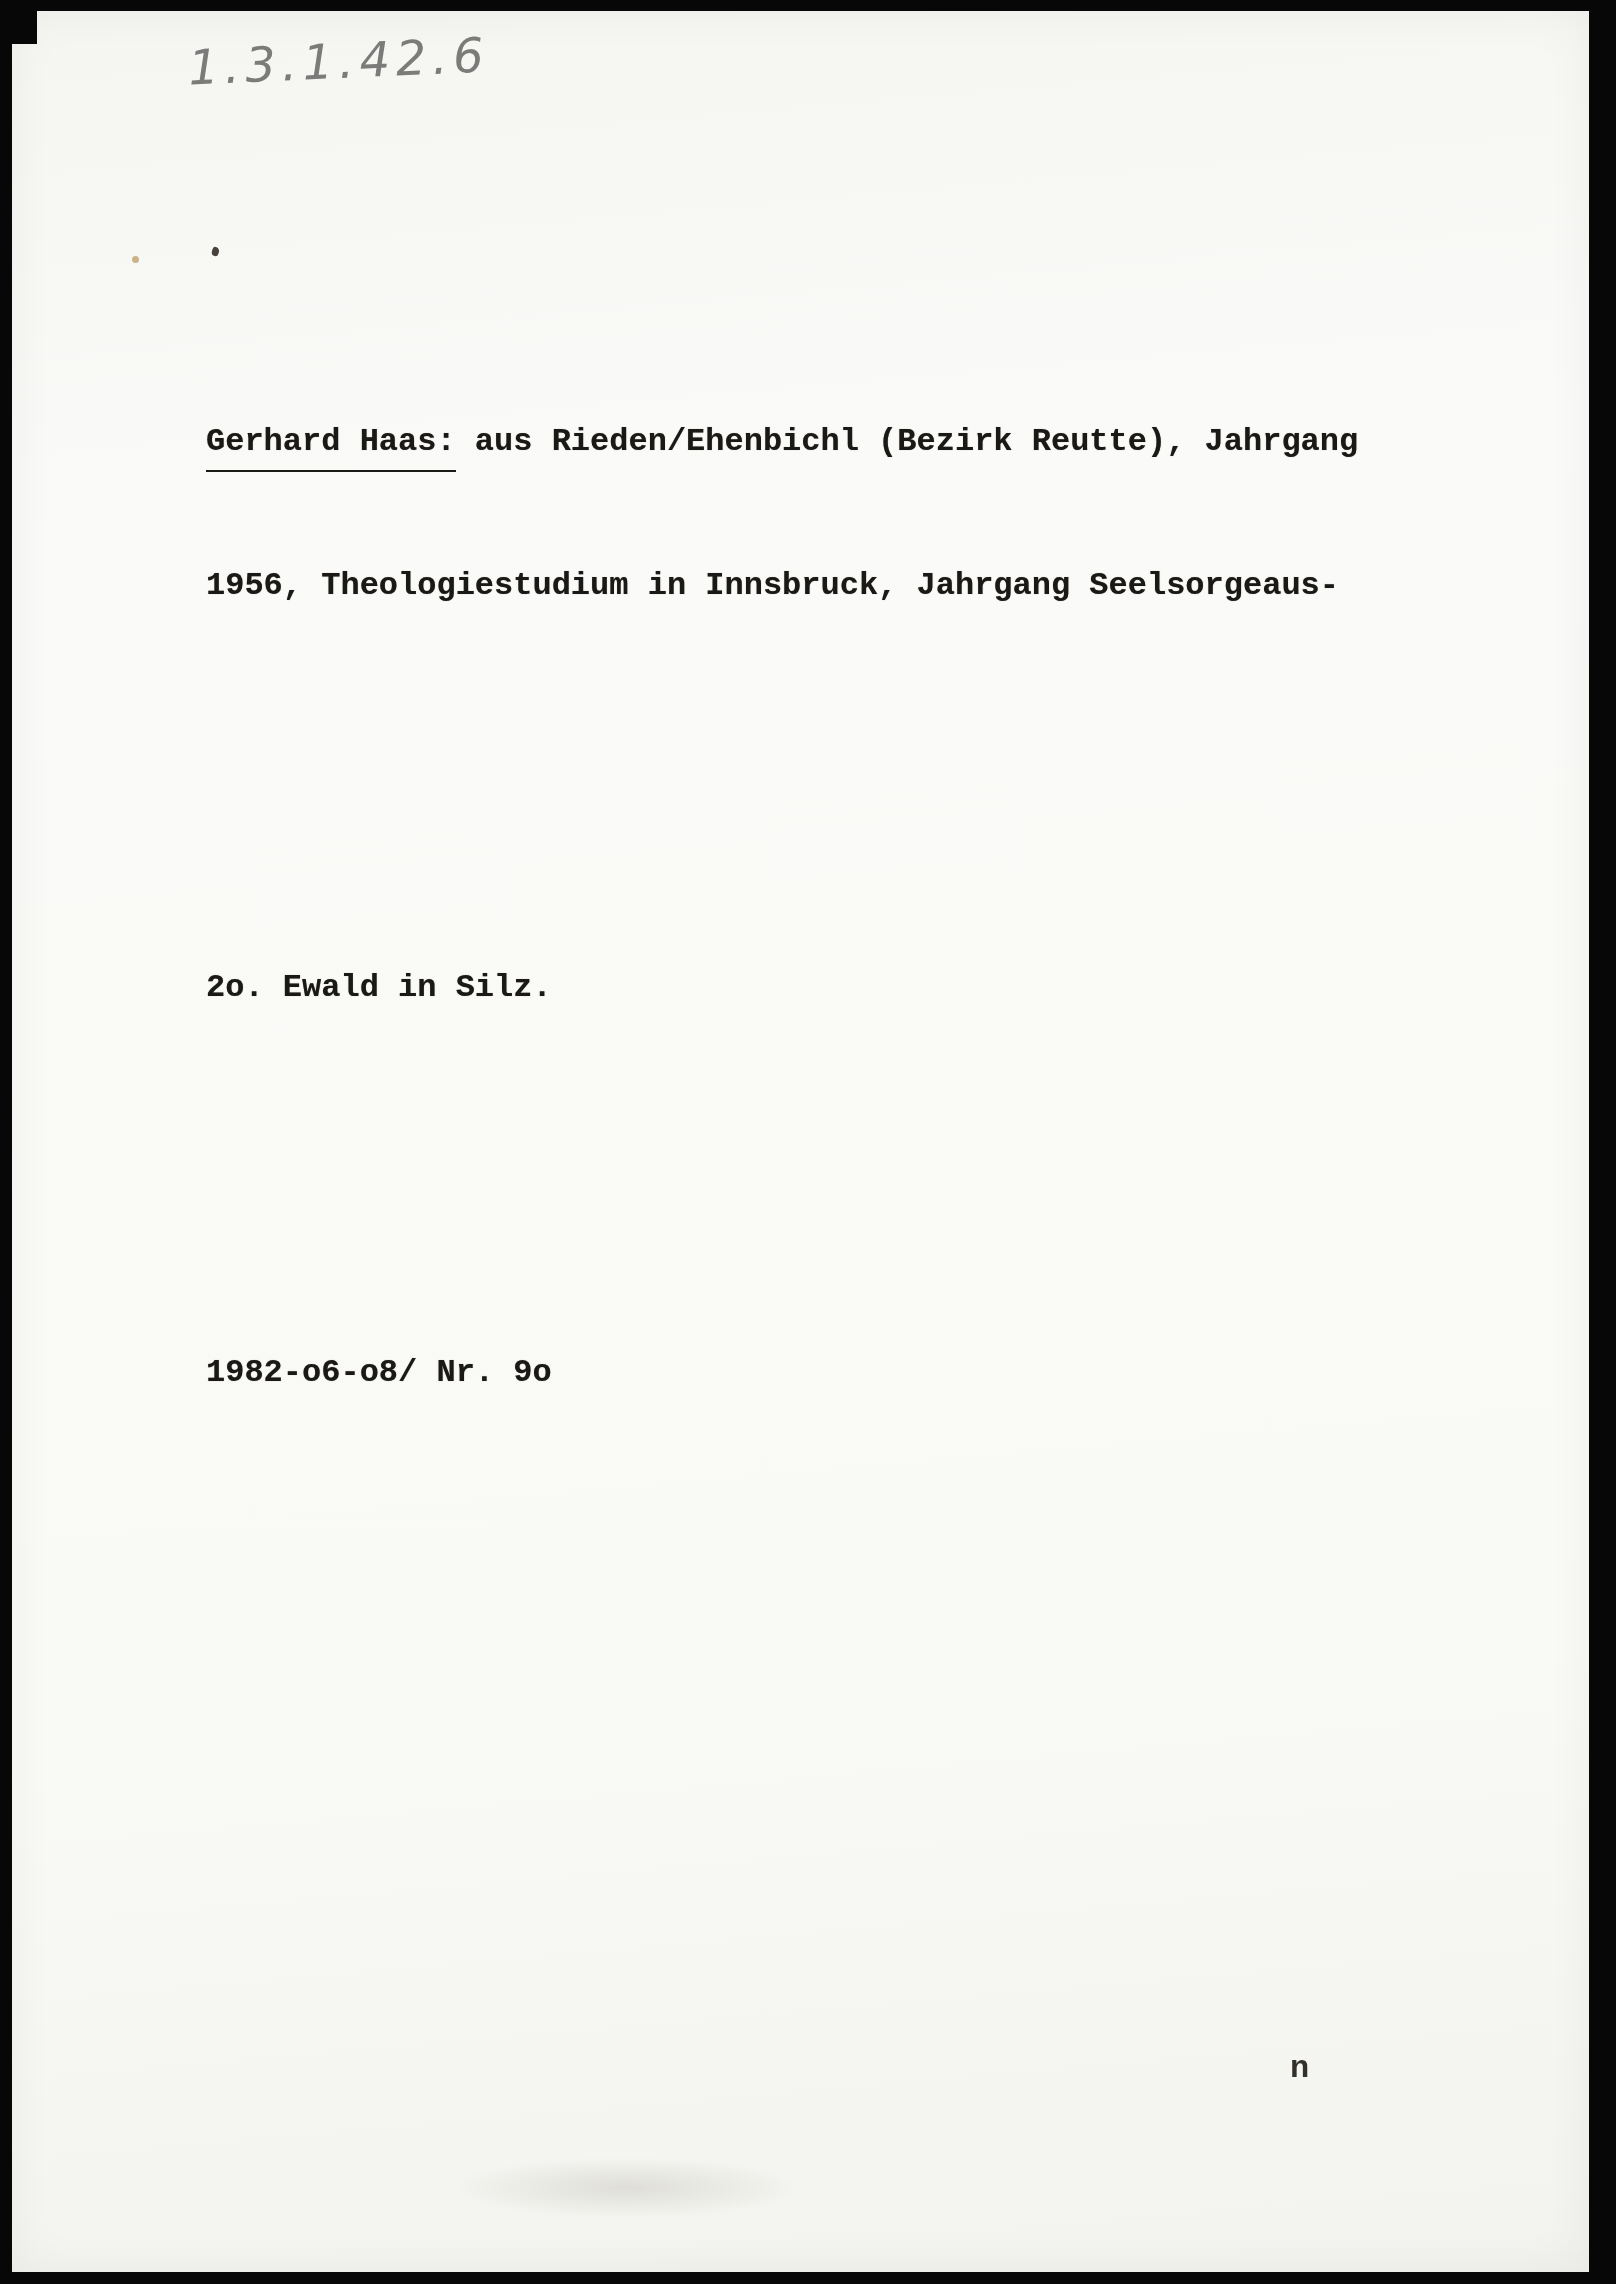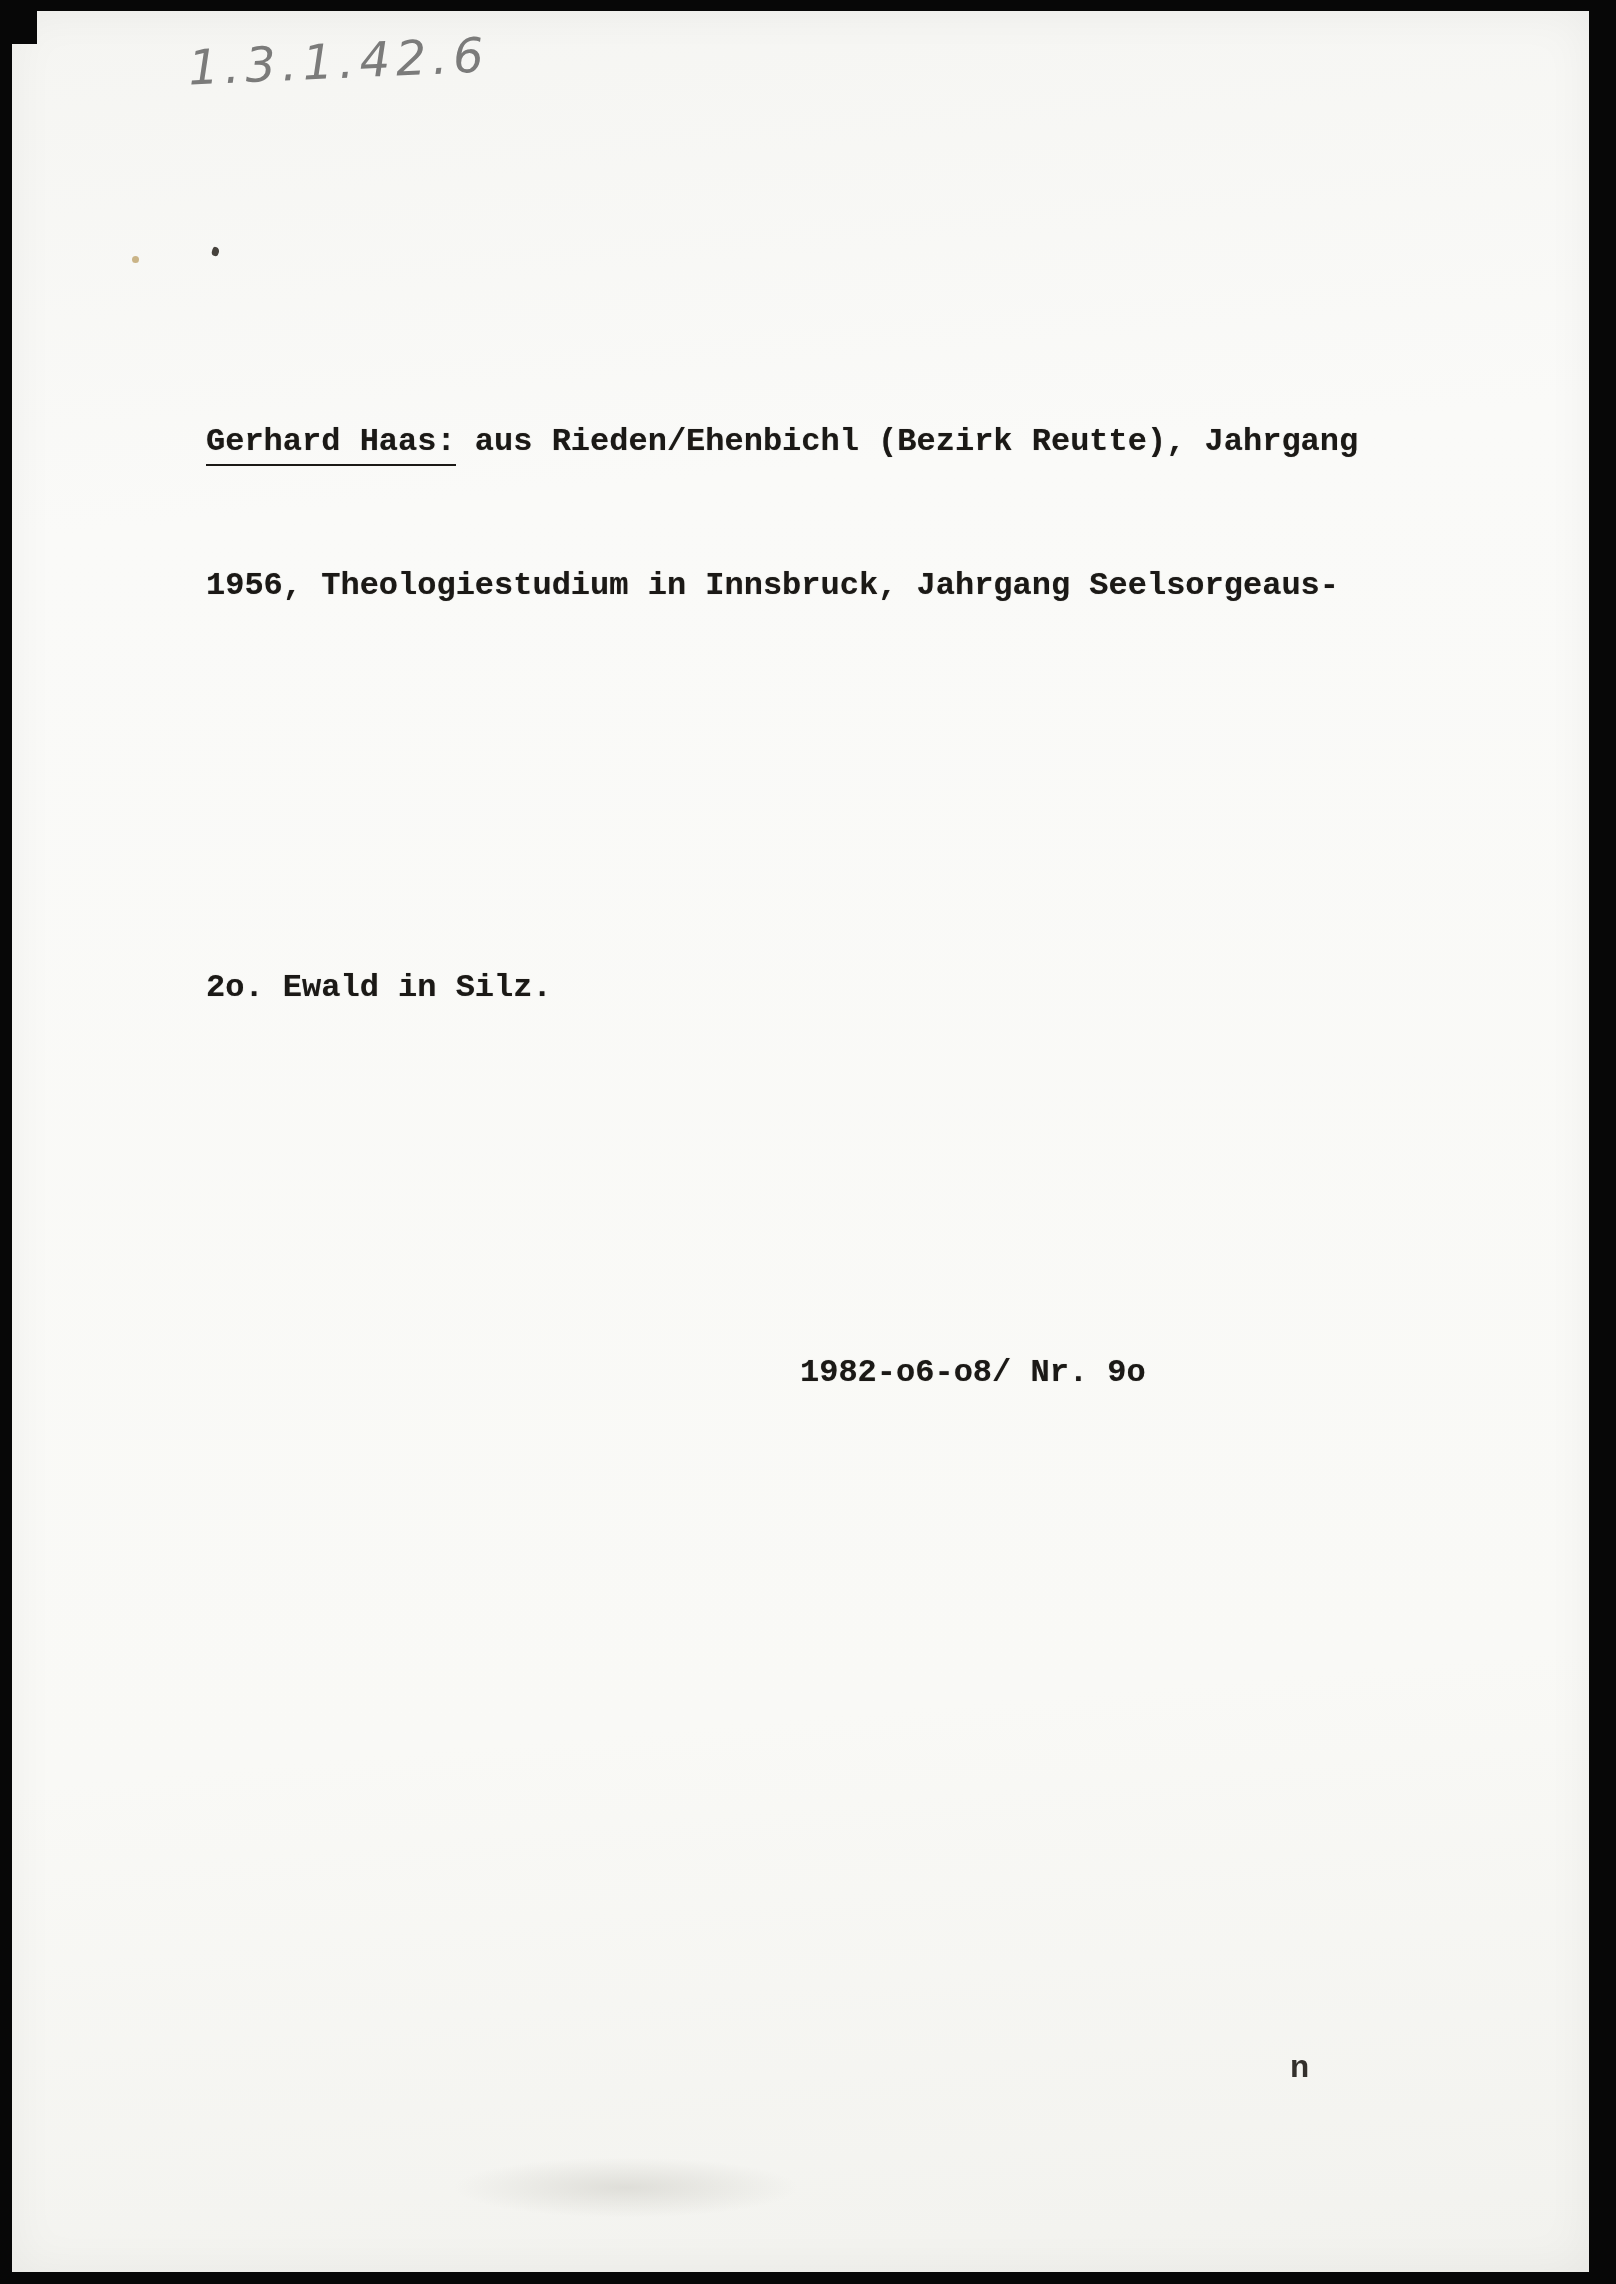--- a/index.html
+++ b/index.html
@@ -22,23 +22,23 @@
     transform:rotate(-2.5deg);white-space:pre;
   }
   .text-col{
     position:absolute;left:194px;top:167px;
     font-size:32px;line-height:48px;font-weight:bold;
     color:#1b1916;white-space:pre;
     text-shadow:0 0 0.8px rgba(27,25,22,.5);
   }
   .para{margin:0;}
   .ln{white-space:pre;}
-  .uname{border-bottom:2.4px solid #1b1916;padding-bottom:4px;}
+  .uname{border-bottom:2.4px solid #1b1916;padding-bottom:10px;}
   #p2{margin-top:18px;}
-  #dateline{margin-top:97px;margin-left:594px;}
+  #dateline{margin-top:97px;}
   .speck-a{position:absolute;left:200px;top:236px;width:6.5px;height:9px;
     background:#46423c;border-radius:40% 60% 50% 50%;transform:rotate(15deg);}
   .speck-b{position:absolute;left:120px;top:245px;width:7.3px;height:7.3px;
     background:#c2a873;border-radius:50%;opacity:.85;}
   .smudge{position:absolute;left:440px;top:2146px;width:348px;height:61px;
     background:radial-gradient(ellipse at center,rgba(168,166,156,.28),rgba(168,166,156,0) 70%);}
   .stray{position:absolute;left:1278px;top:2039px;font-size:32px;
     font-weight:bold;color:#33302c;}
 </style>
 </head>

